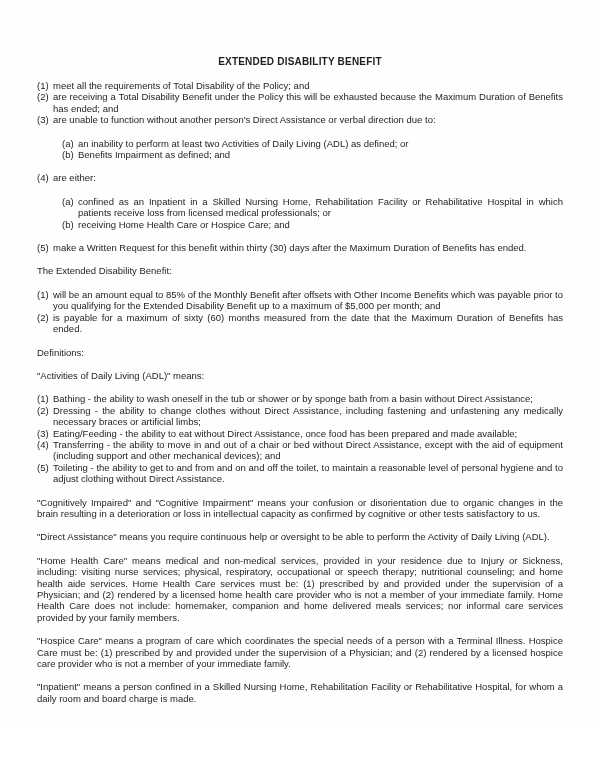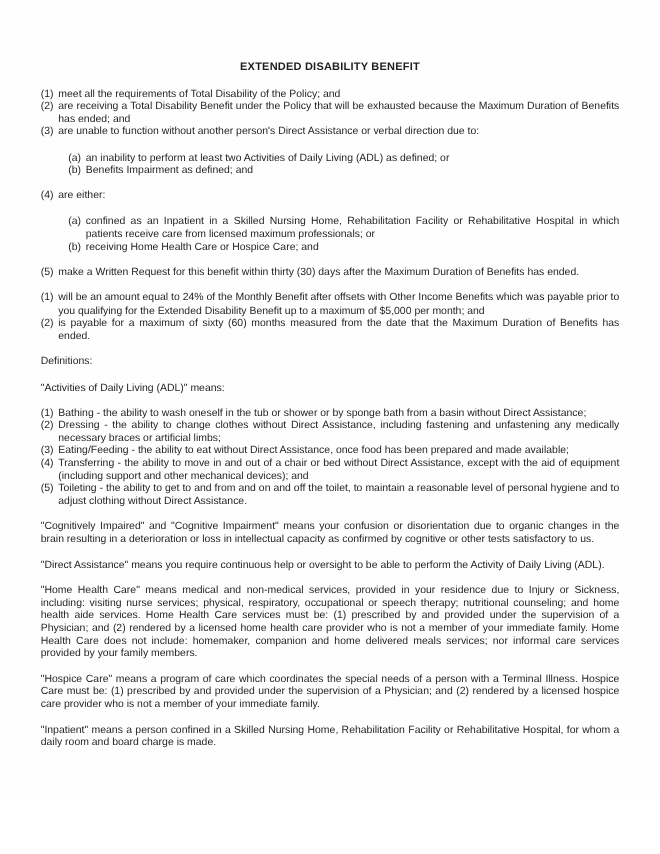--- a/index.html
+++ b/index.html
@@ -55,21 +55,21 @@
   <div class="content">
     <p class="doc-title">EXTENDED DISABILITY BENEFIT</p>
     <div>
         <div class="list">
           <div class="list-item">
             <span class="marker">(1)</span>
             <span class="item-text">meet all the requirements of Total Disability of the Policy; and</span>
           </div>
           <div class="list-item">
             <span class="marker">(2)</span>
-            <span class="item-text">are receiving a Total Disability Benefit under the Policy that will be exhausted because the Maximum Duration of Benefits has ended; and</span>
+            <span class="item-text">are receiving a Total Disability Benefit under the Policy this will be exhausted because the Maximum Duration of Benefits has ended; and</span>
           </div>
           <div class="list-item">
             <span class="marker">(3)</span>
             <span class="item-text">are unable to function without another person's Direct Assistance or verbal direction due to:</span>
           </div>
         </div>
         <div class="sublist">
           <div class="list-item">
             <span class="marker">(a)</span>
             <span class="item-text">an inability to perform at least two Activities of Daily Living (ADL) as defined; or</span>
@@ -81,37 +81,38 @@
         </div>
         <div class="list">
           <div class="list-item">
             <span class="marker">(4)</span>
             <span class="item-text">are either:</span>
           </div>
         </div>
         <div class="sublist">
           <div class="list-item">
             <span class="marker">(a)</span>
-            <span class="item-text">confined as an Inpatient in a Skilled Nursing Home, Rehabilitation Facility or Rehabilitative Hospital in which patients receive care from licensed maximum professionals; or</span>
+            <span class="item-text">confined as an Inpatient in a Skilled Nursing Home, Rehabilitation Facility or Rehabilitative Hospital in which patients receive loss from licensed medical professionals; or</span>
           </div>
           <div class="list-item">
             <span class="marker">(b)</span>
             <span class="item-text">receiving Home Health Care or Hospice Care; and</span>
           </div>
         </div>
         <div class="list">
           <div class="list-item">
             <span class="marker">(5)</span>
             <span class="item-text">make a Written Request for this benefit within thirty (30) days after the Maximum Duration of Benefits has ended.</span>
           </div>
         </div>
+        <p class="para">The Extended Disability Benefit:</p>
         <div class="list">
           <div class="list-item">
             <span class="marker">(1)</span>
-            <span class="item-text">will be an amount equal to 24% of the Monthly Benefit after offsets with Other Income Benefits which was payable prior to you qualifying for the Extended Disability Benefit up to a maximum of $5,000 per month; and</span>
+            <span class="item-text">will be an amount equal to 85% of the Monthly Benefit after offsets with Other Income Benefits which was payable prior to you qualifying for the Extended Disability Benefit up to a maximum of $5,000 per month; and</span>
           </div>
           <div class="list-item">
             <span class="marker">(2)</span>
             <span class="item-text">is payable for a maximum of sixty (60) months measured from the date that the Maximum Duration of Benefits has ended.</span>
           </div>
         </div>
         <p class="heading"><strong>Definitions</strong>:</p>
         <p class="para">"Activities of Daily Living (ADL)" means:</p>
         <div class="list">
           <div class="list-item">

